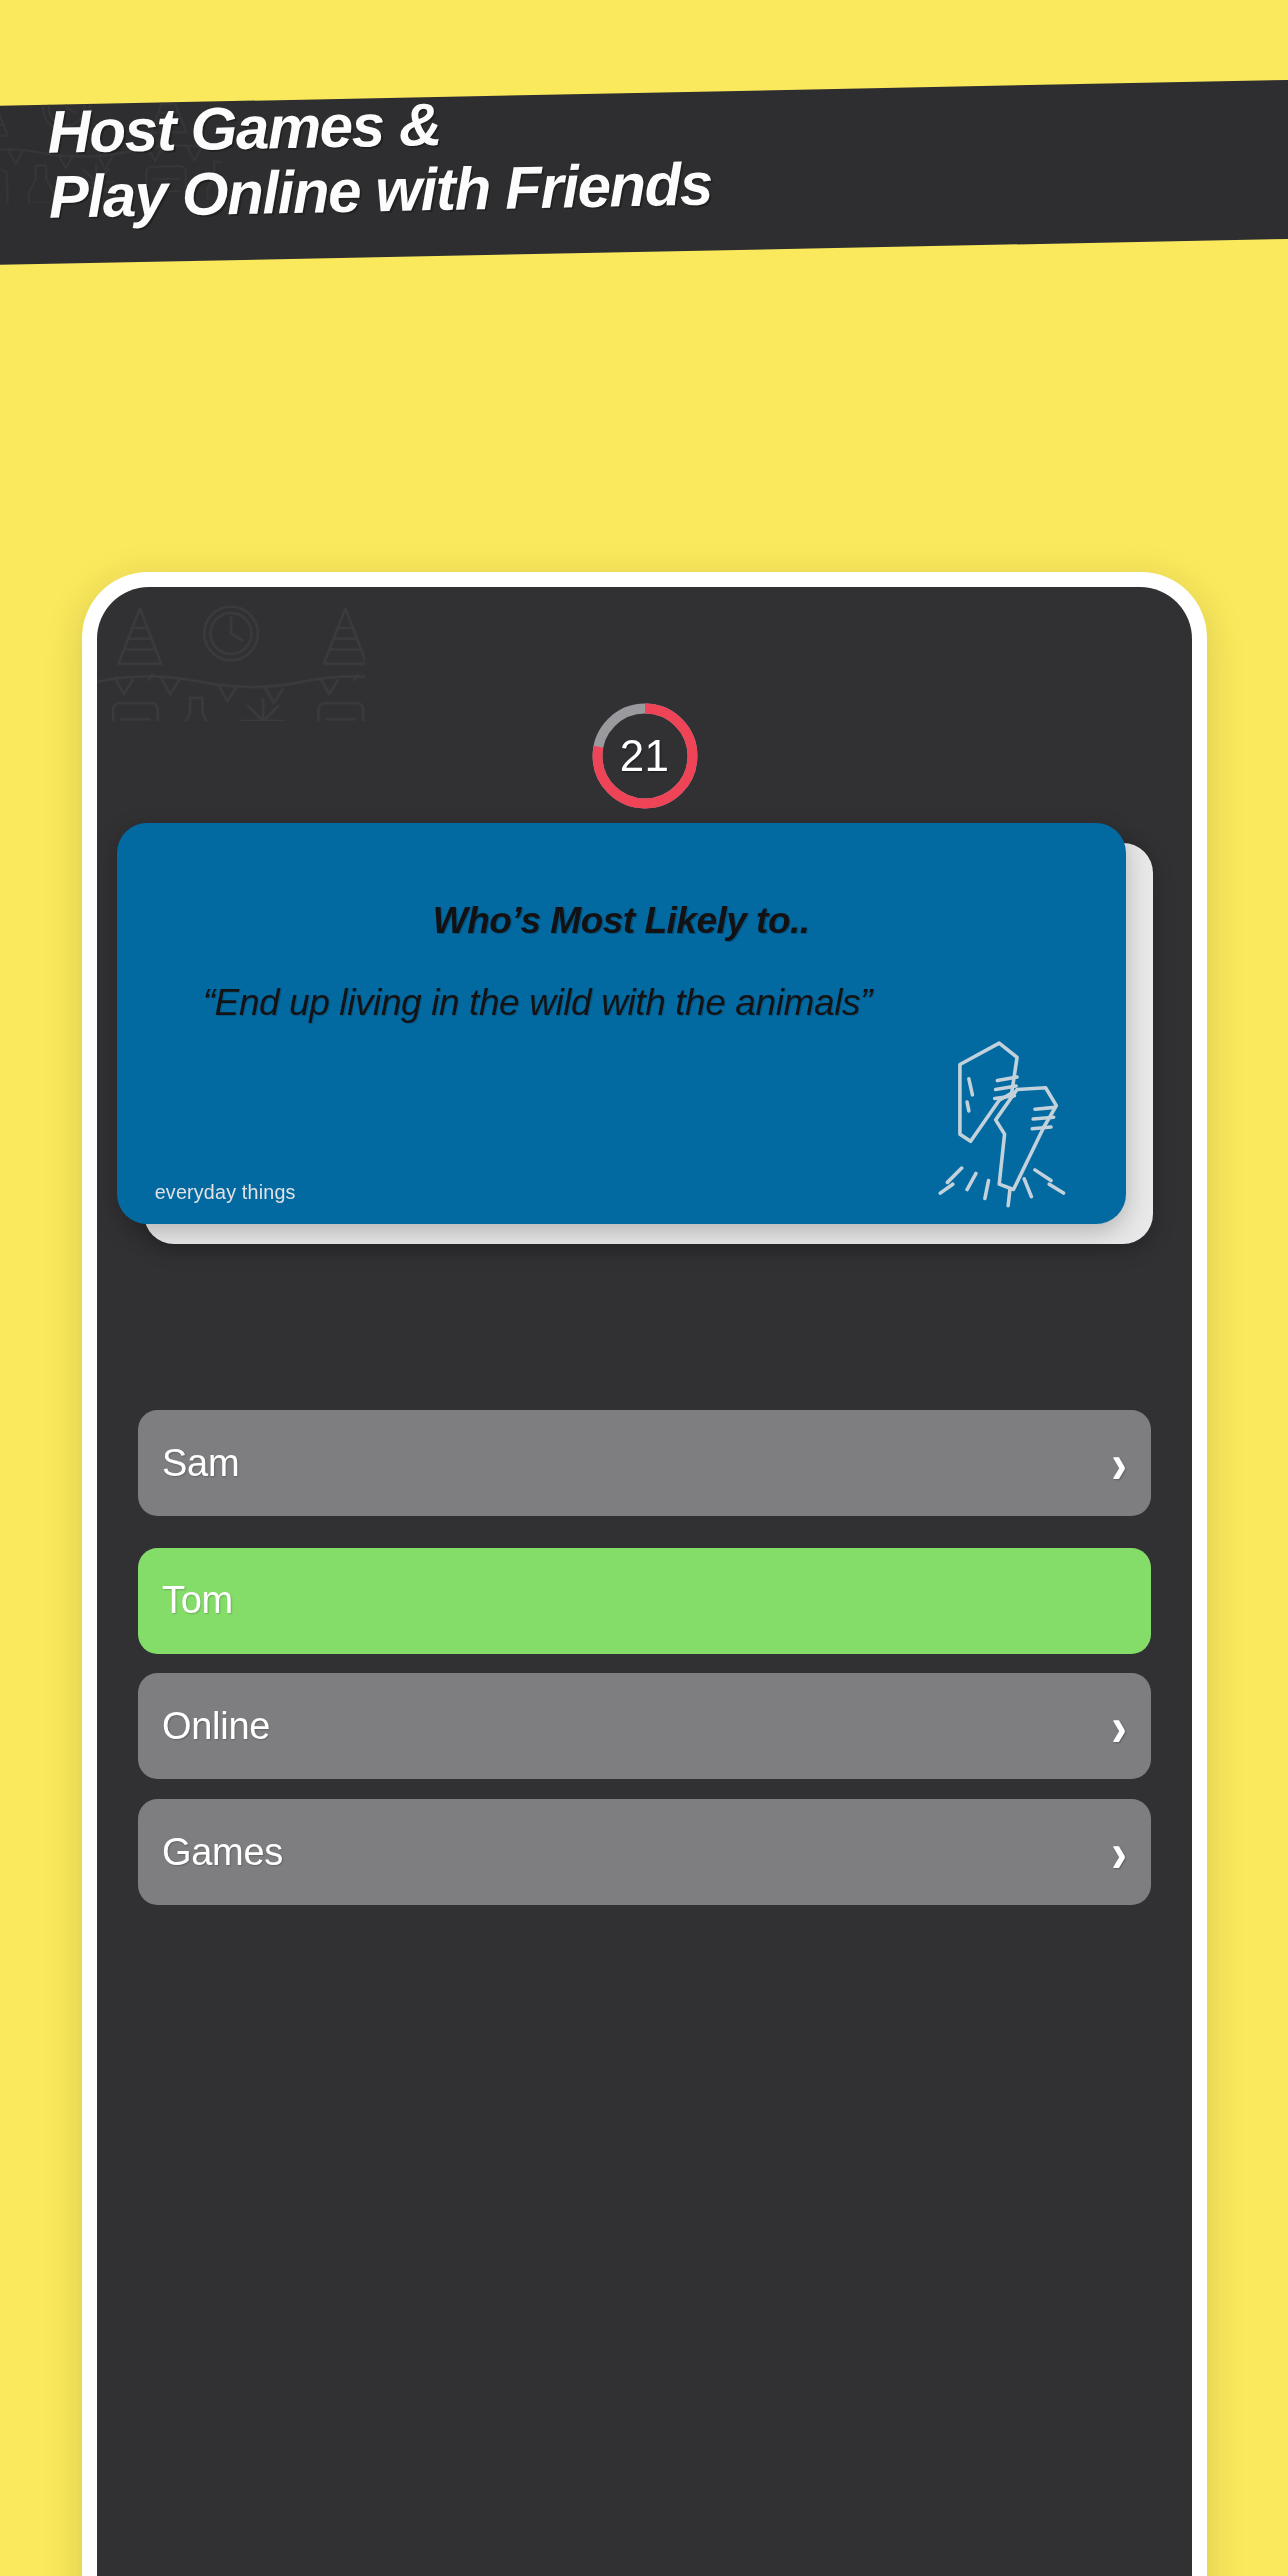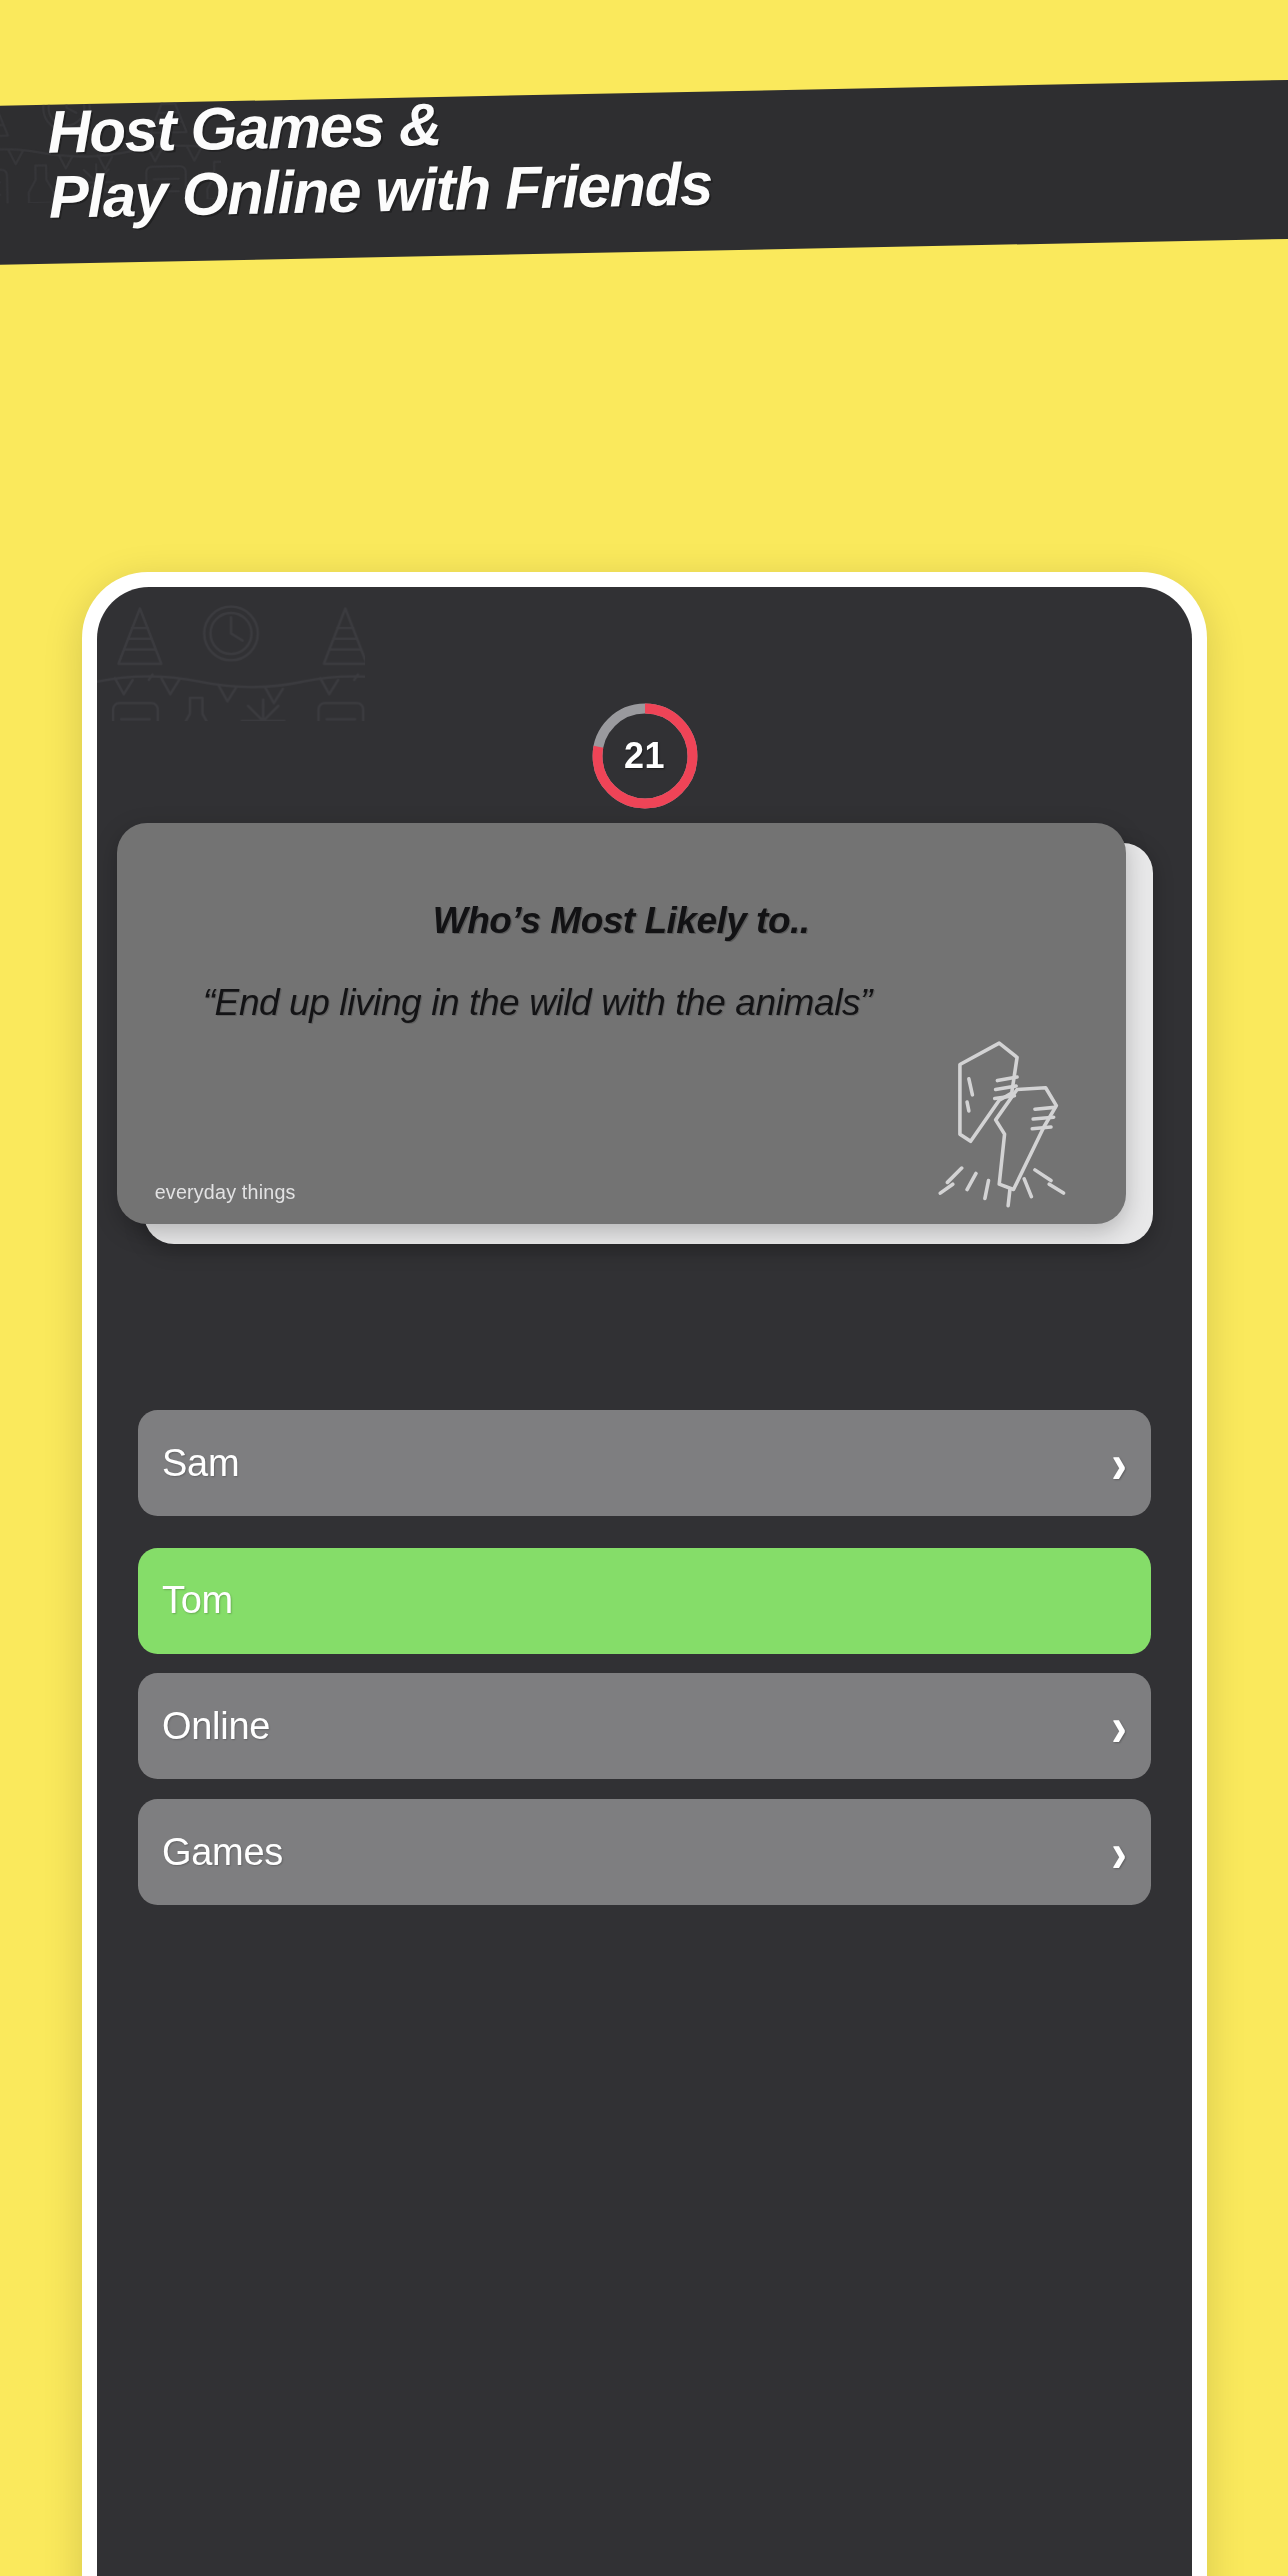--- a/index.html
+++ b/index.html
@@ -92,22 +92,22 @@
     z-index: 6;
   }
   #timer-wrap svg { display: block; }
   #timer-value {
     position: absolute;
     inset: 0;
     display: flex;
     align-items: center;
     justify-content: center;
     color: #FFFFFF;
-    font-size: 36px;
-    font-weight: bold;
+    font-size: 44px;
+    font-weight: normal;
     letter-spacing: 0.4px;
     text-shadow: 0.9px 0.9px 1.8px rgba(0,0,0,.5);
   }
 
   
   #card-stack {
     position: absolute;
     left: 0;
     right: 0;
     top: 236px;
@@ -125,21 +125,21 @@
     border-radius: 30px;
     box-shadow: 0 5.4px 19.7px rgba(0,0,0,.25);
   }
 
   #card-front {
     position: absolute;
     left: 19.7px;
     top: 0px;
     width: 1009px;
     height: 401px;
-    background: #737373;
+    background: #0369a1;
     border-radius: 30px;
     box-shadow: 0 7.2px 23px rgba(0,0,0,.22);
     overflow: hidden;
   }
 
   #clap-illustration {
     position: absolute;
     right: 23px;
     bottom: 5.4px;
     width: 179px;

